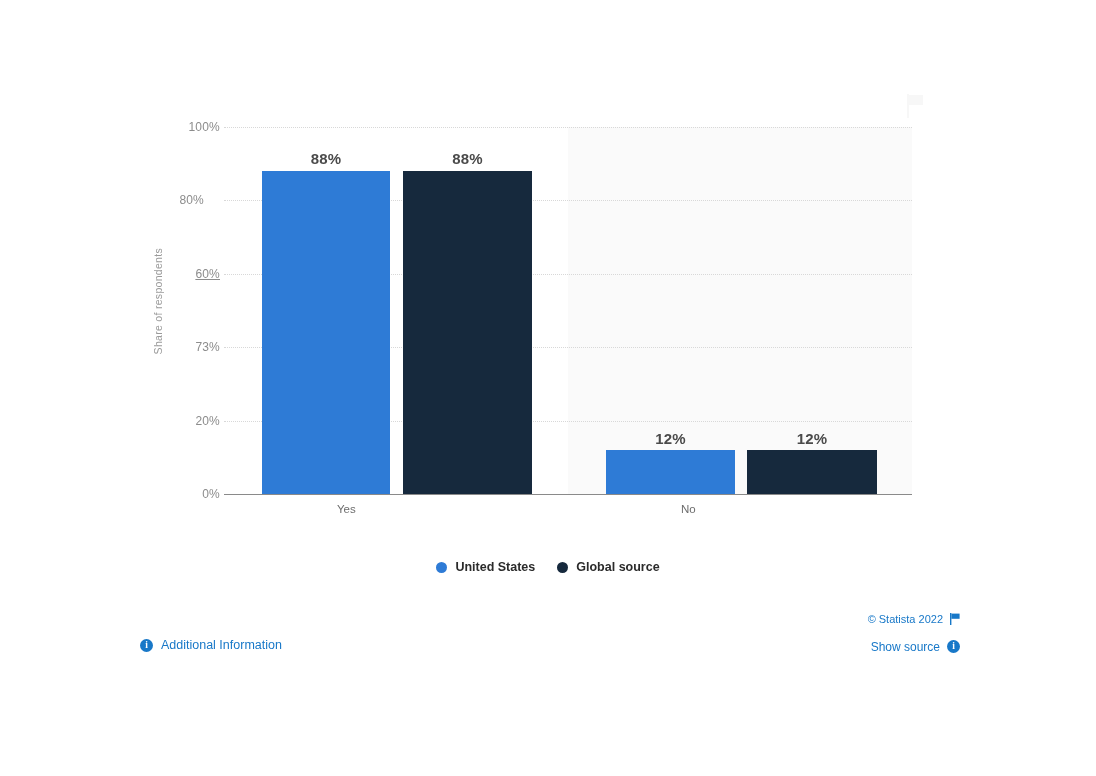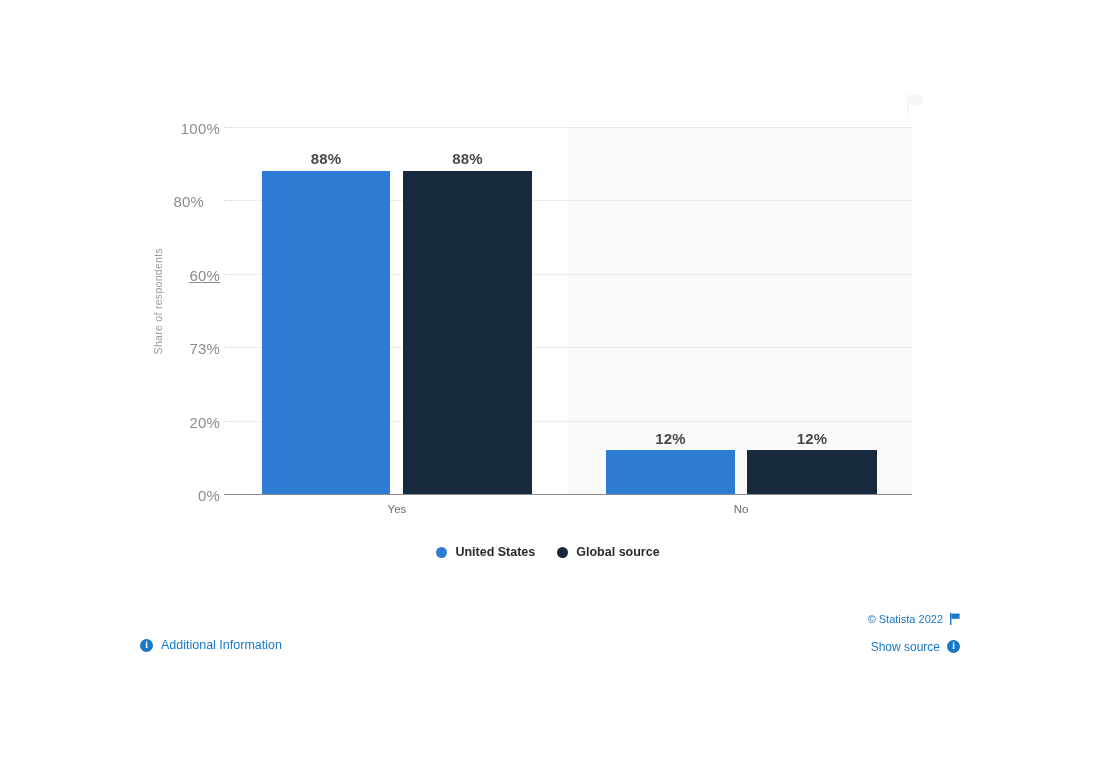--- a/index.html
+++ b/index.html
@@ -56,21 +56,21 @@
     left: 0;
     top: 367px;
     width: 688px;
     height: 0;
     border-top: 1px solid #8a8a8a;
   }
   .ytick-label {
     position: absolute;
     width: 44px;
     text-align: right;
-    font-size: 15px;
+    font-size: 12px;
     color: #8c8c8c;
     letter-spacing: 0.2px;
   }
 
   
   #y-axis-title {
     position: absolute;
     left: 152px;
     top: 248px;
     width: 16px;
@@ -98,28 +98,28 @@
     text-align: center;
     letter-spacing: 0.2px;
   }
 
   
   .xcat {
     position: absolute;
     top: 503px;
     font-size: 11.5px;
     color: #6d6d6d;
-    text-align: center;
+    text-align: left;
   }
 
   
   #legend {
     position: absolute;
     left: 0;
-    top: 545px;
+    top: 560px;
     width: 1096px;
     display: flex;
     justify-content: center;
     align-items: center;
     gap: 22px;
   }
   .legend-item {
     display: flex;
     align-items: center;
     gap: 8px;

